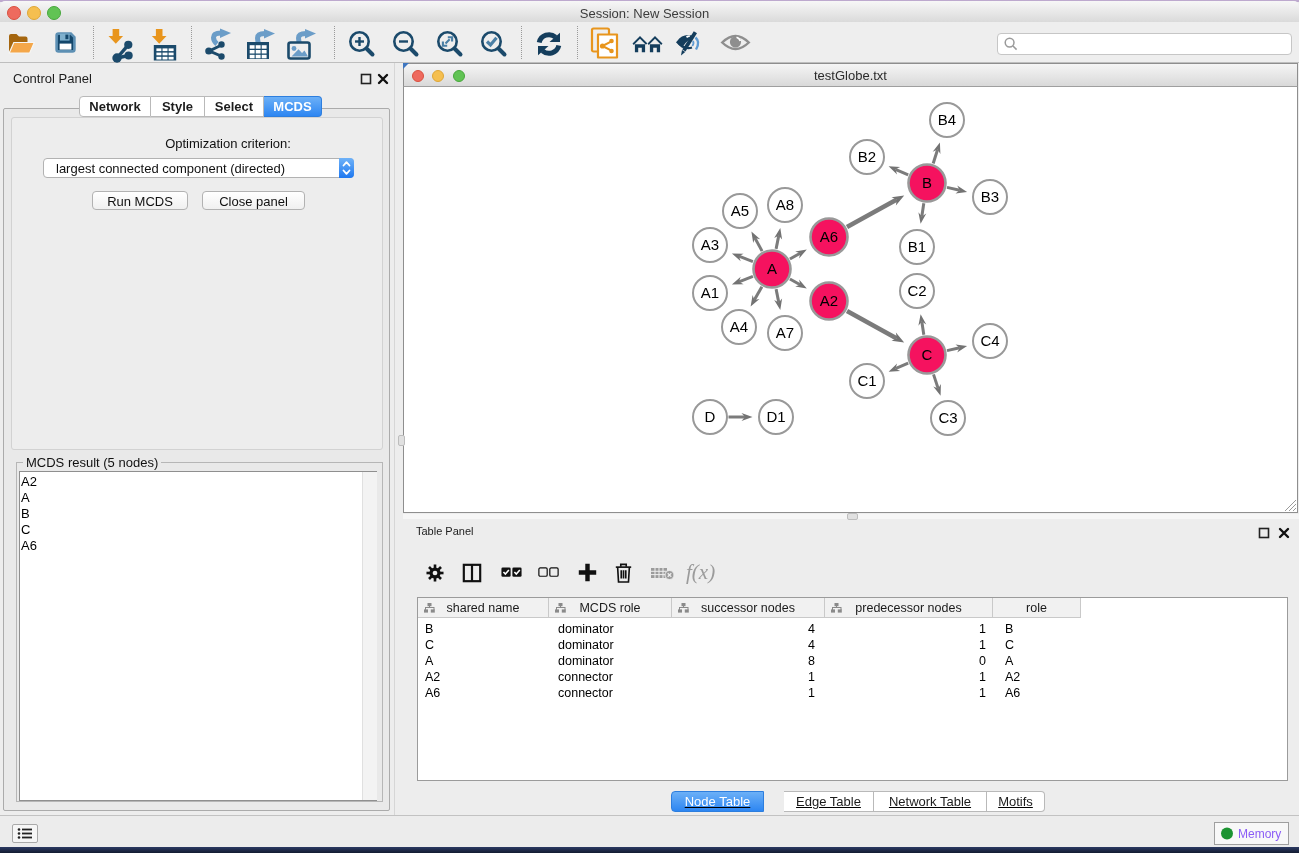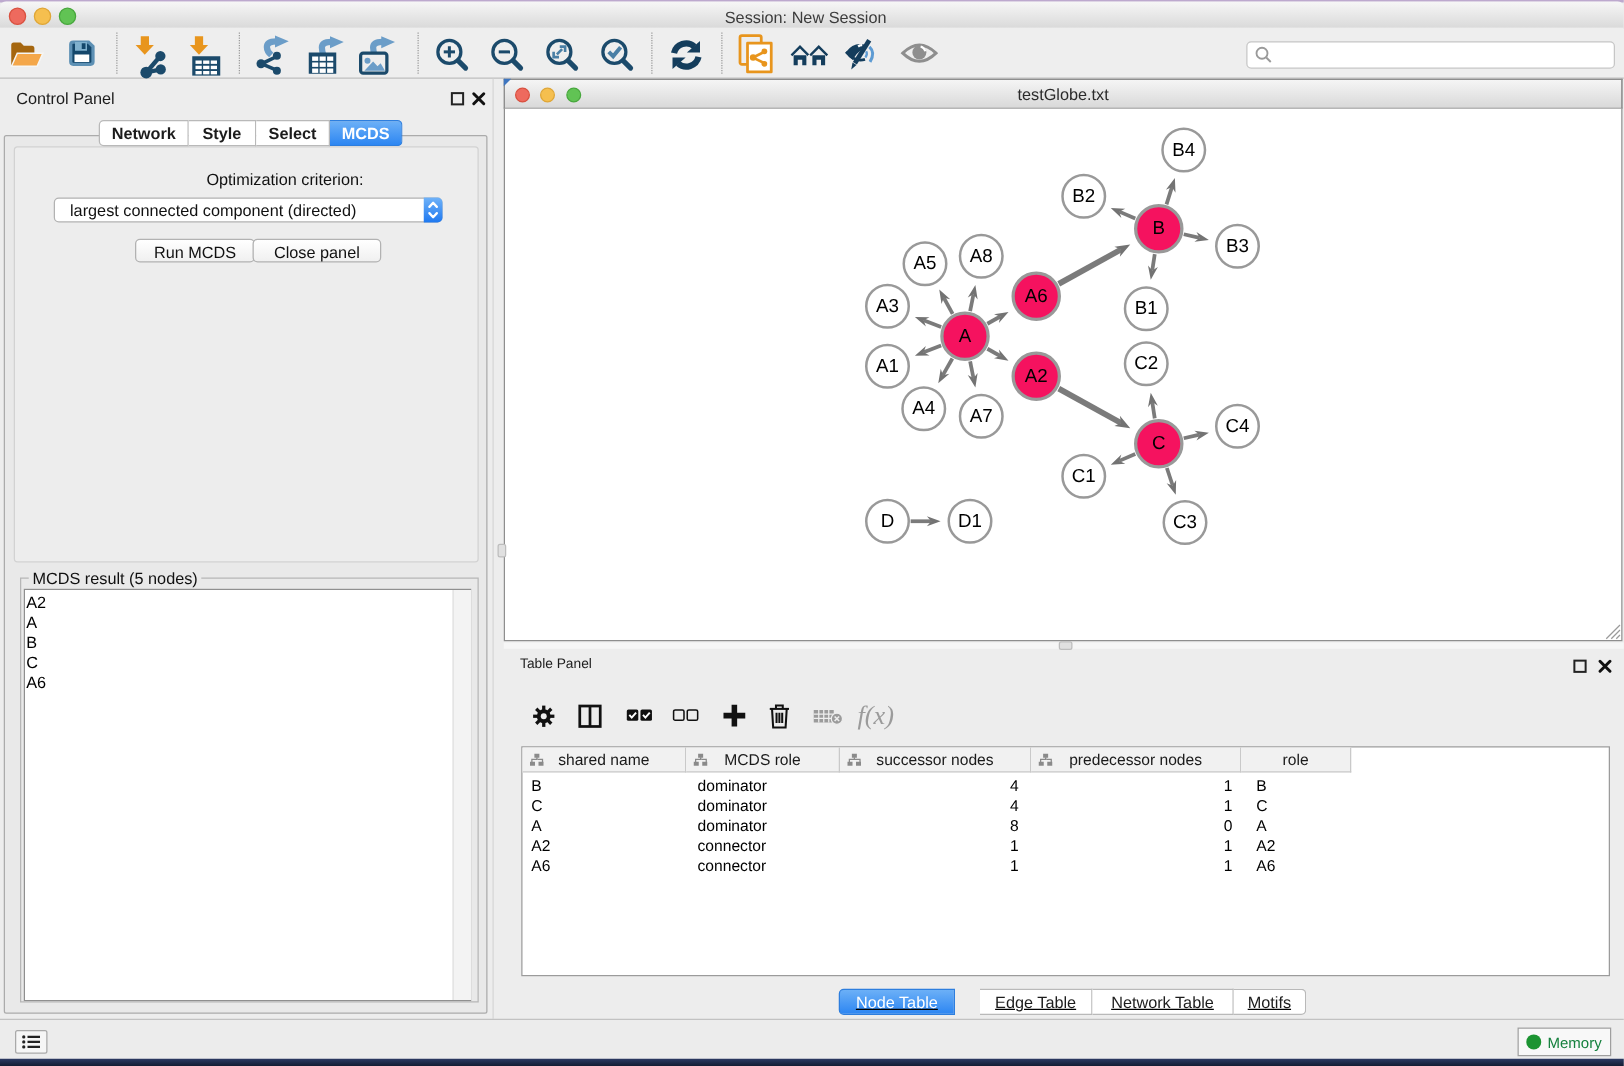--- a/index.html
+++ b/index.html
@@ -252,21 +252,21 @@
 <div class="abs" id="combo"></div>
 <div class="txt" id="comboTxt">largest connected component (directed)</div>
 <div class="abs" id="comboBtn">
 <svg width="15" height="20" viewBox="0 0 15 20">
       <g stroke="#fff" stroke-width="1.8" fill="none" stroke-linecap="round" stroke-linejoin="round">
         <path d="M4.5 7.5 L7.5 4.2 L10.5 7.5"></path>
         <path d="M4.5 12.5 L7.5 15.8 L10.5 12.5"></path>
       </g>
     </svg>
 </div>
-<div class="btn" style="left:108px;top:191px;width:96px;">Run MCDS</div>
+<div class="btn" style="left:92px;top:191px;width:96px;">Run MCDS</div>
 <div class="btn" style="left:202px;top:191px;width:103px;">Close panel</div>
 <div class="abs" id="grp"></div>
 <div class="txt" id="grpLabel">MCDS result (5 nodes)</div>
 <div class="abs" id="mcdsList"></div>
 <div class="abs" id="mcdsSb"></div>
 <div class="li" style="top:474px;">A2</div>
 <div class="li" style="top:490px;">A</div>
 <div class="li" style="top:506px;">B</div>
 <div class="li" style="top:522px;">C</div>
 <div class="li" style="top:538px;">A6</div>
@@ -530,15 +530,15 @@
         <rect x="9" y="3.6" width="10" height="1.8"></rect>
         <rect x="9" y="7.6" width="10" height="1.8"></rect>
         <rect x="9" y="11.6" width="10" height="1.8"></rect>
       </g>
     </svg>
 </div>
 <div class="abs" id="memBtn">
   <svg width="73" height="21" viewBox="0 0 73 21">
       <circle cx="12" cy="10.5" r="6" fill="#1c9432"></circle>
     </svg>
-  <div class="txt" style="left:23px;top:4px;font-size:12px;color:#15803d;">Memory</div>
+  <div class="txt" style="left:23px;top:4px;font-size:12px;color:#8b5cf6;">Memory</div>
 </div>
 <div class="abs" id="darkStrip"></div>
 
 </body></html>

